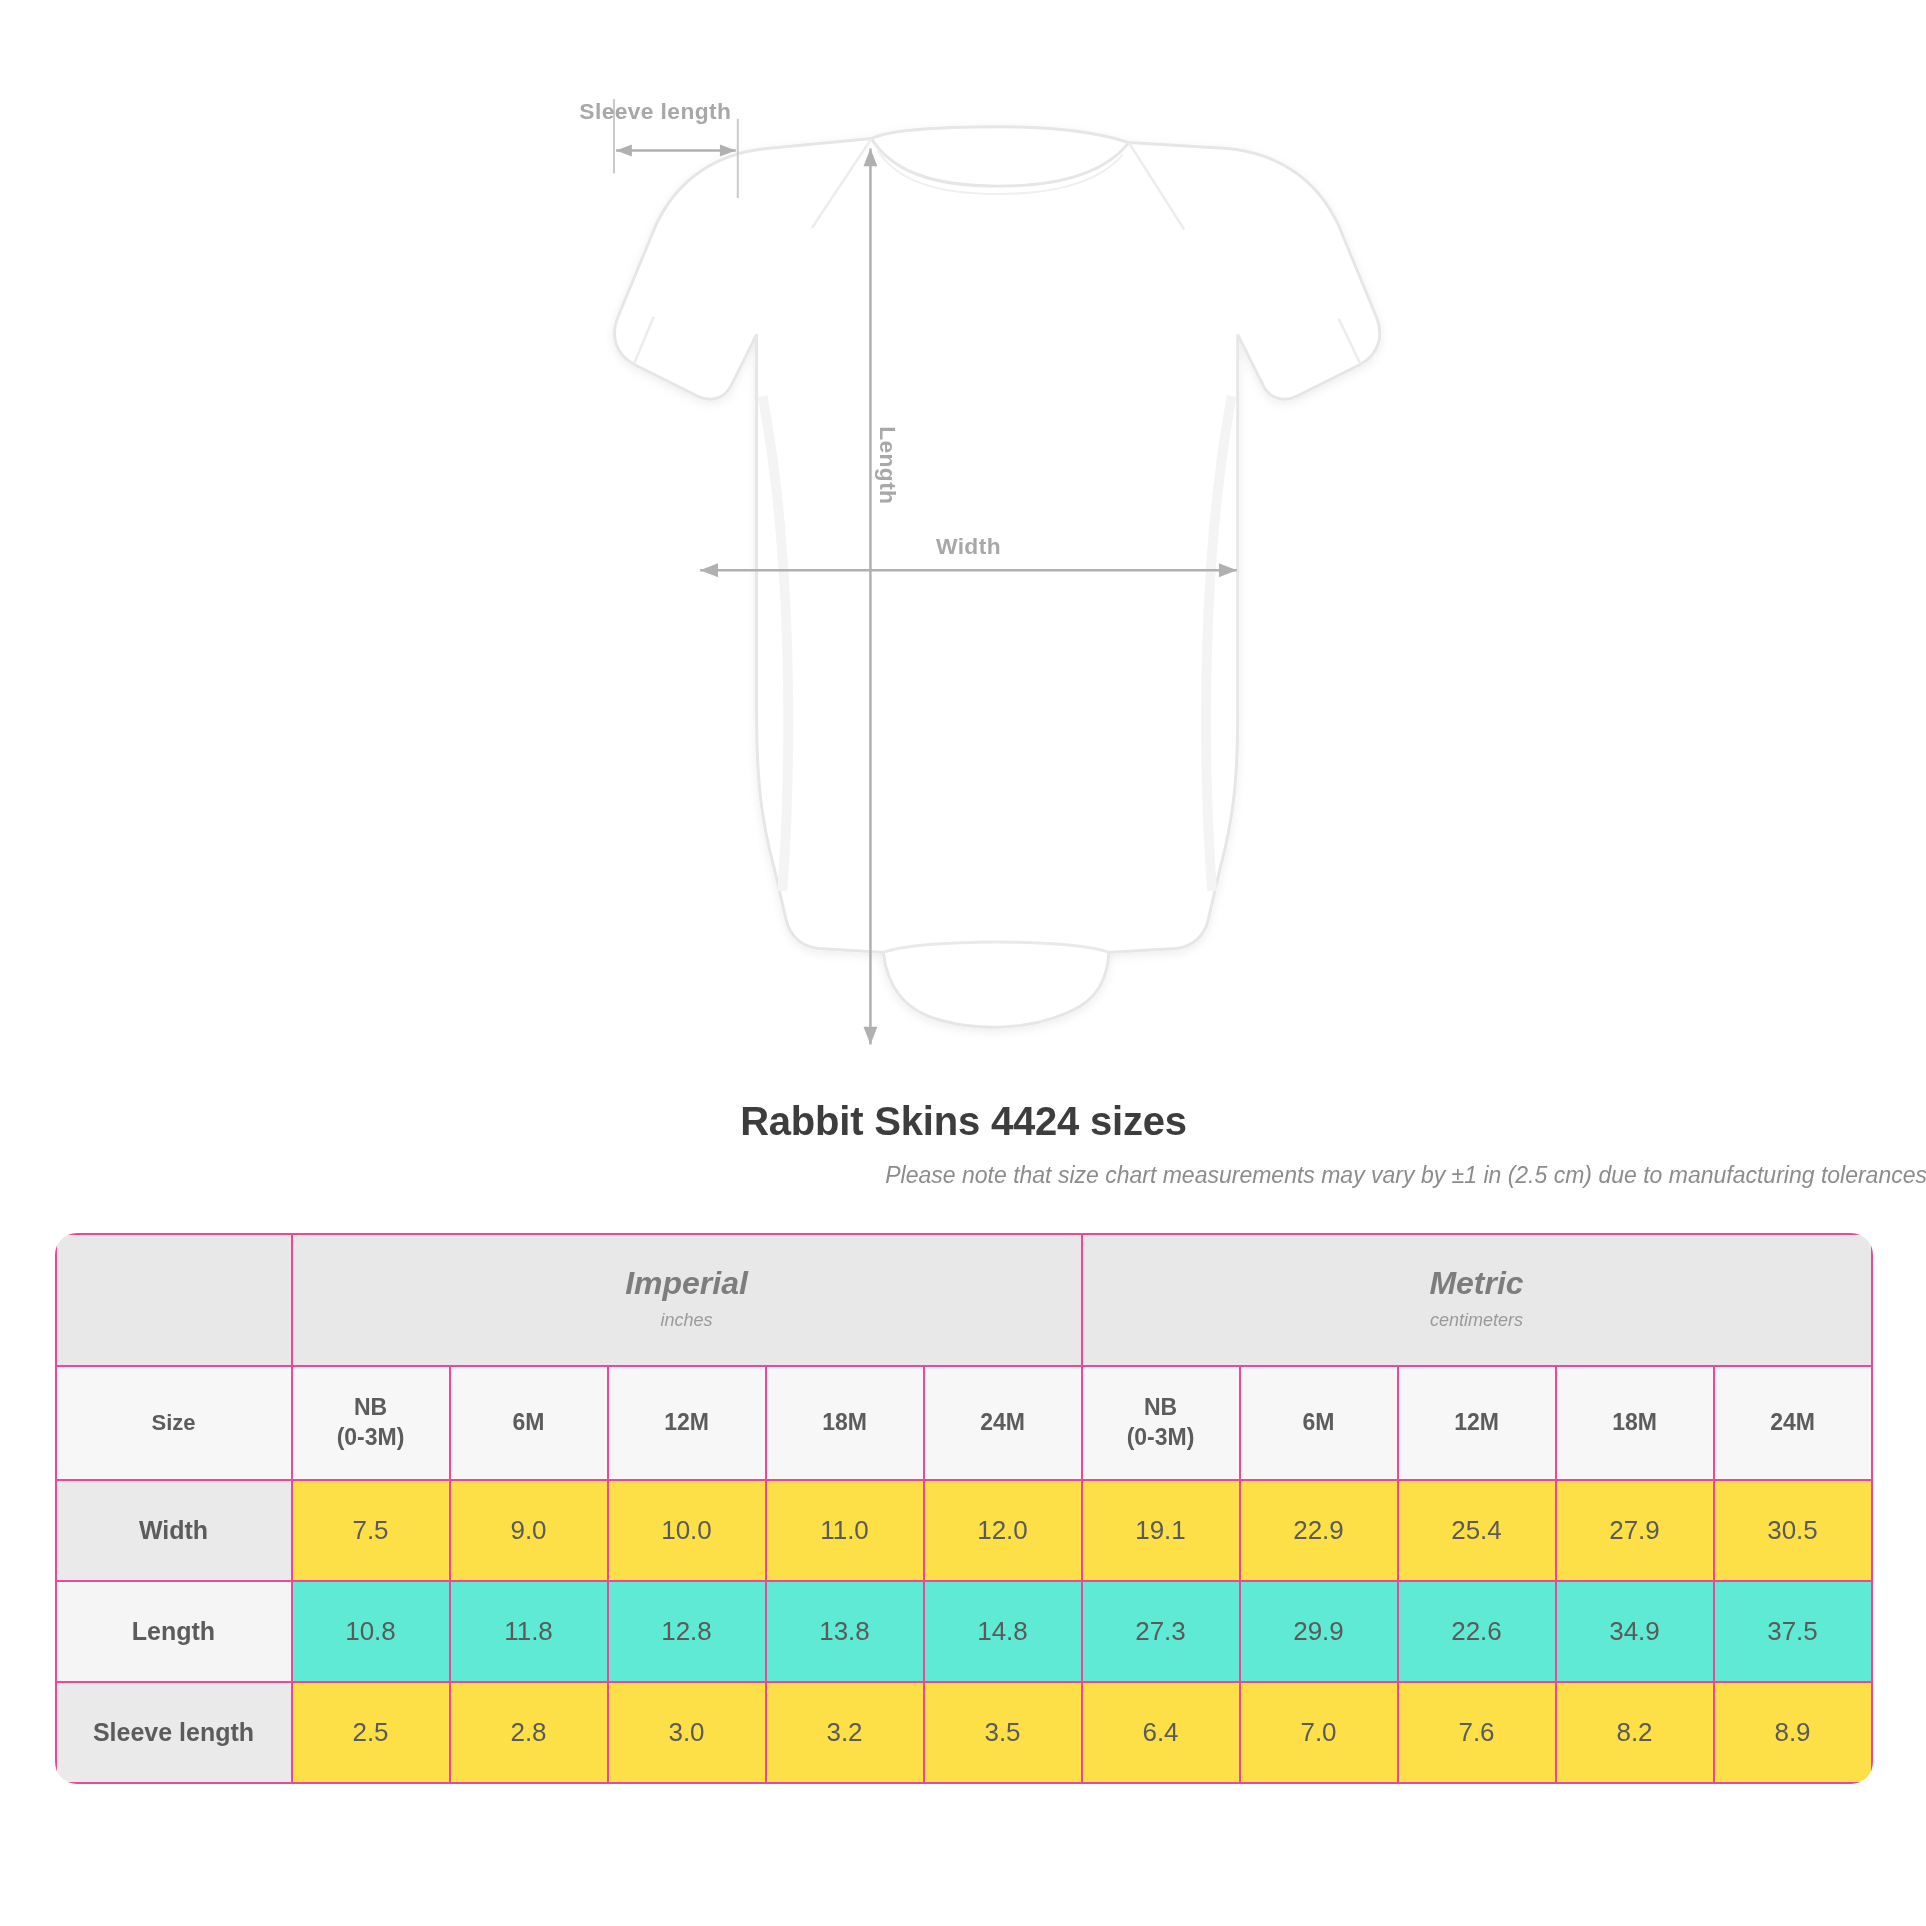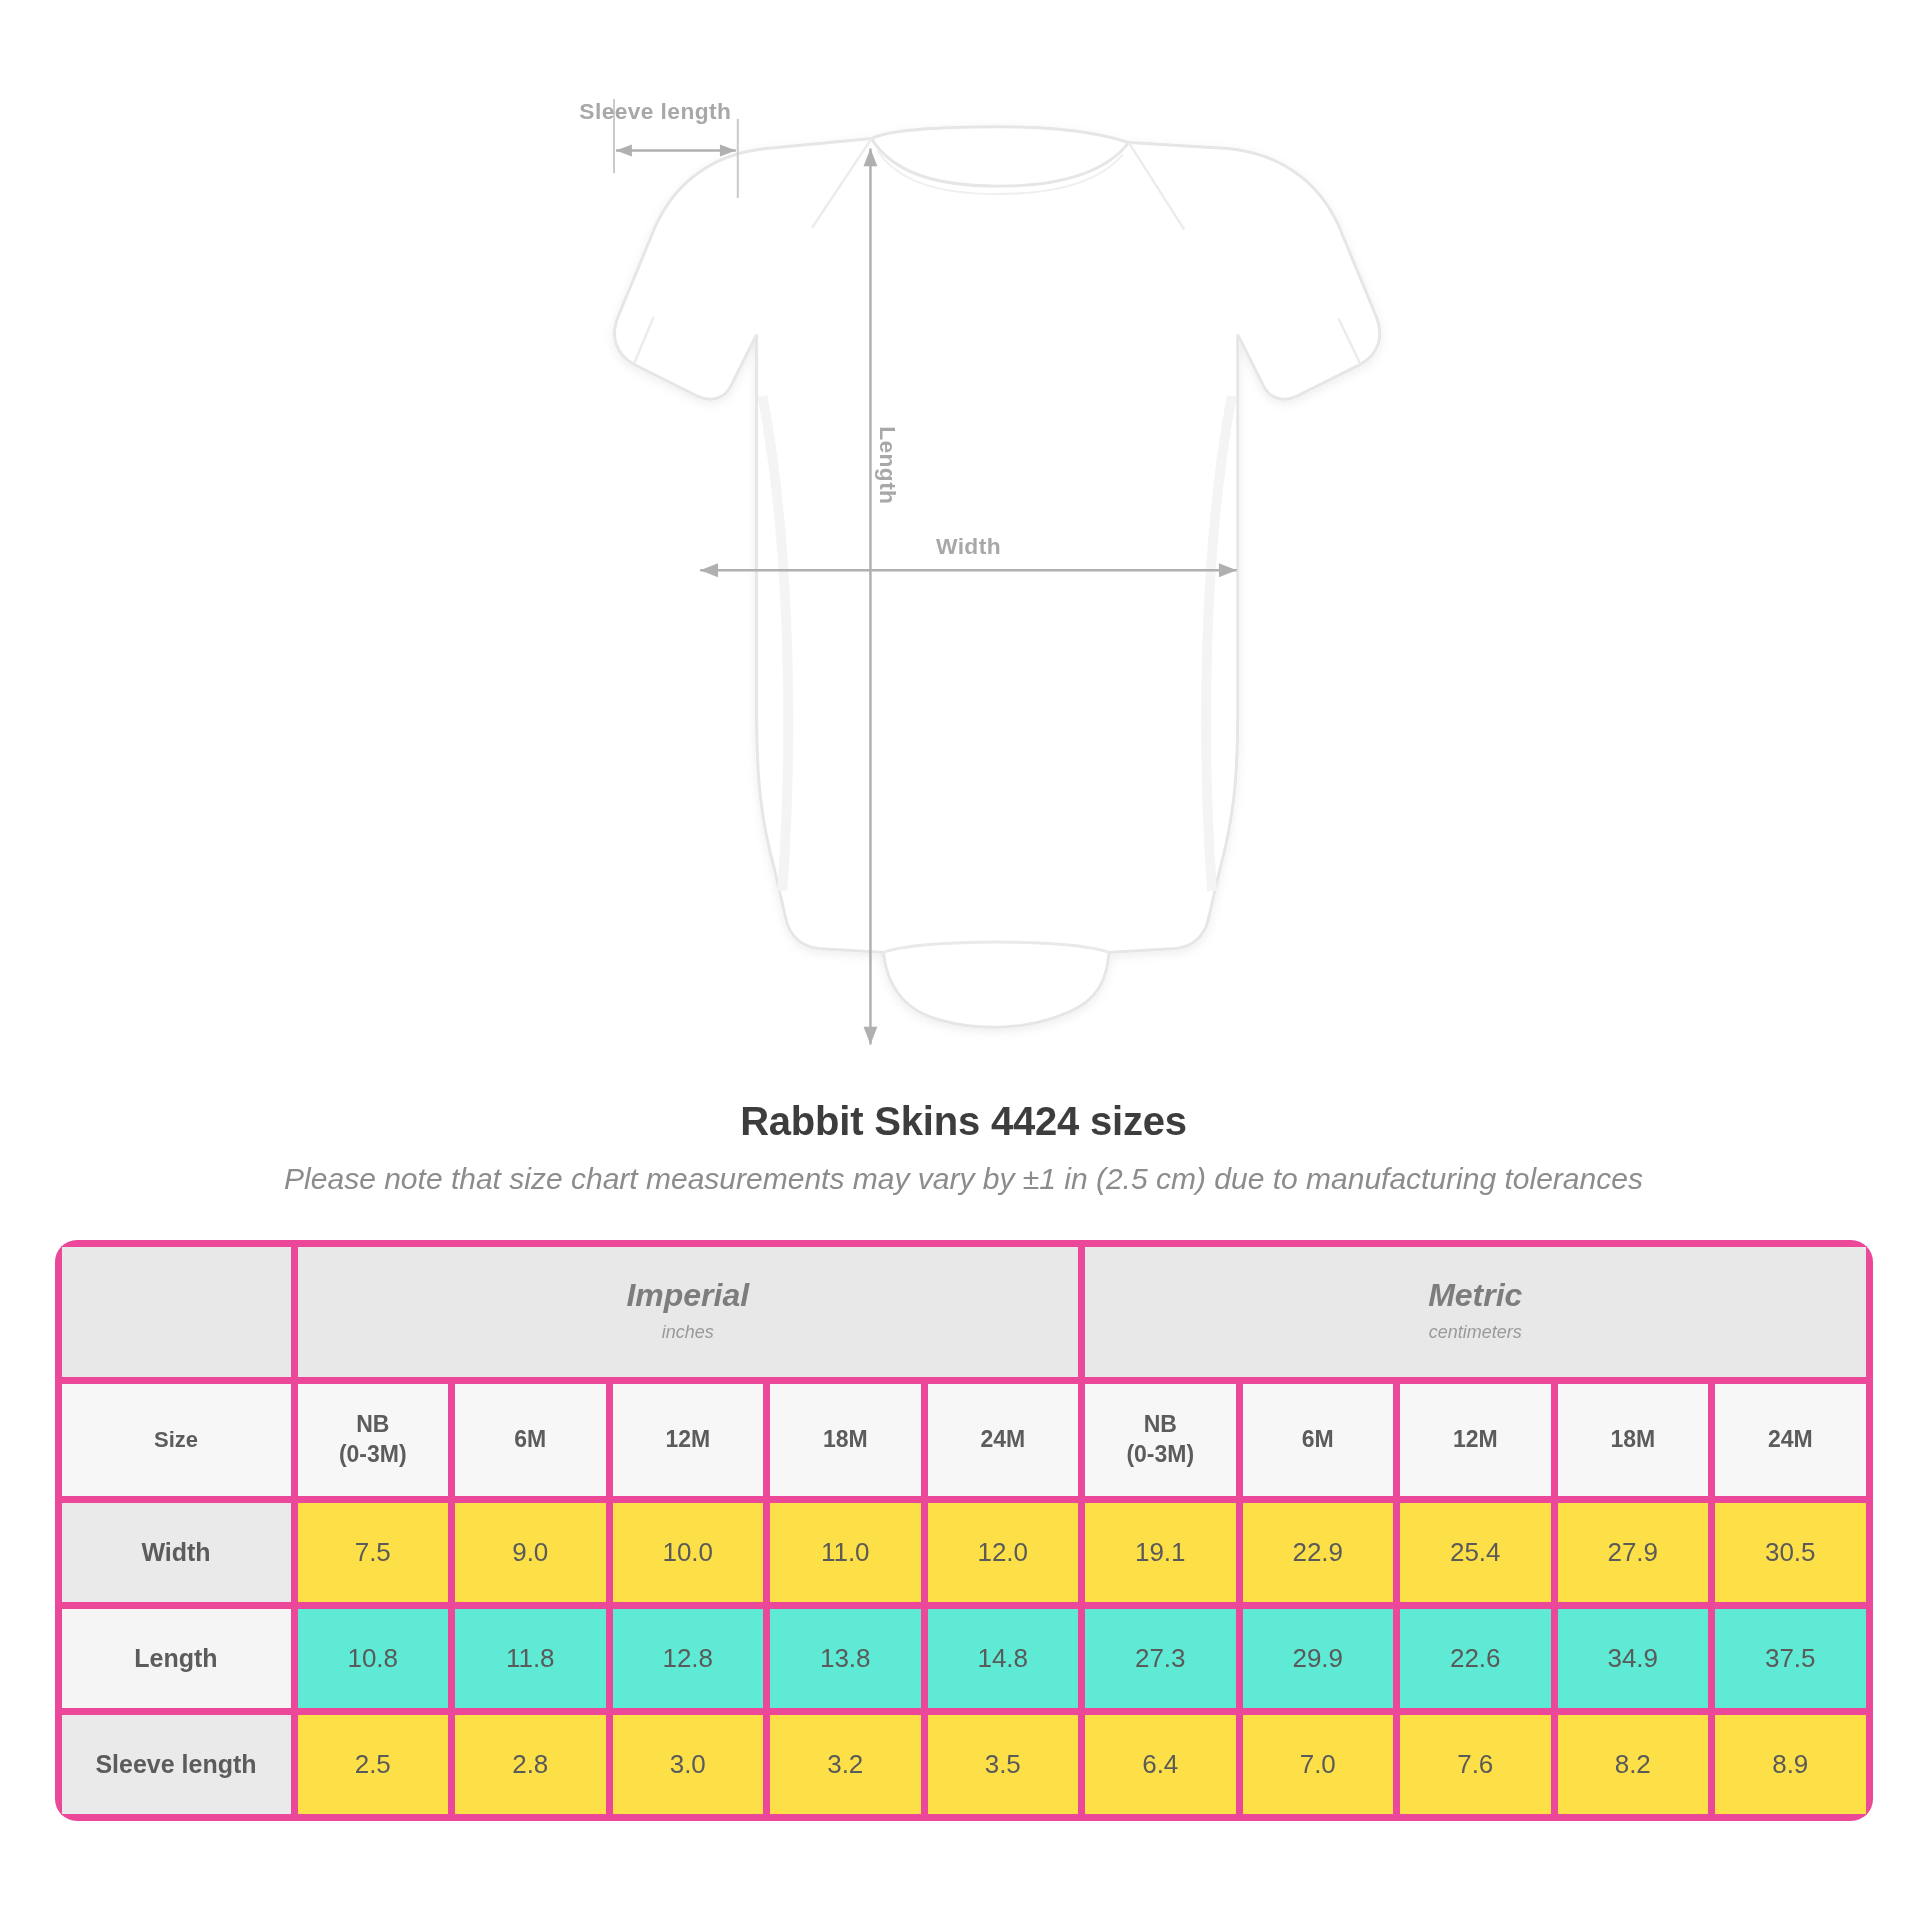--- a/index.html
+++ b/index.html
@@ -45,39 +45,40 @@
     margin-top: 10px;
   }
   .chart-title {
     font-size: 40px;
     font-weight: bold;
     color: #3d3d3d;
     letter-spacing: -0.2px;
   }
   .chart-note {
     margin-top: 18px;
-    font-size: 30px;
+    font-size: 23px;
     font-style: italic;
     color: #8c8c8c;
+    text-align: right;
   }
 
   
   .table-wrap {
     margin: 44px auto 0 auto;
     width: 1818px;
     border-radius: 22px;
     overflow: hidden;
   }
   table.size-table {
     width: 100%;
     border-collapse: collapse;
     table-layout: fixed;
   }
   table.size-table td, table.size-table th {
-    border: 7px solid #ec4899;
+    border: 2px solid #ec4899;
     text-align: center;
     vertical-align: middle;
   }
   .unit-head-cell {
     background: #e8e8e8;
     padding: 30px 0 34px 0;
   }
   .unit-name {
     font-size: 32px;
     font-style: italic;

